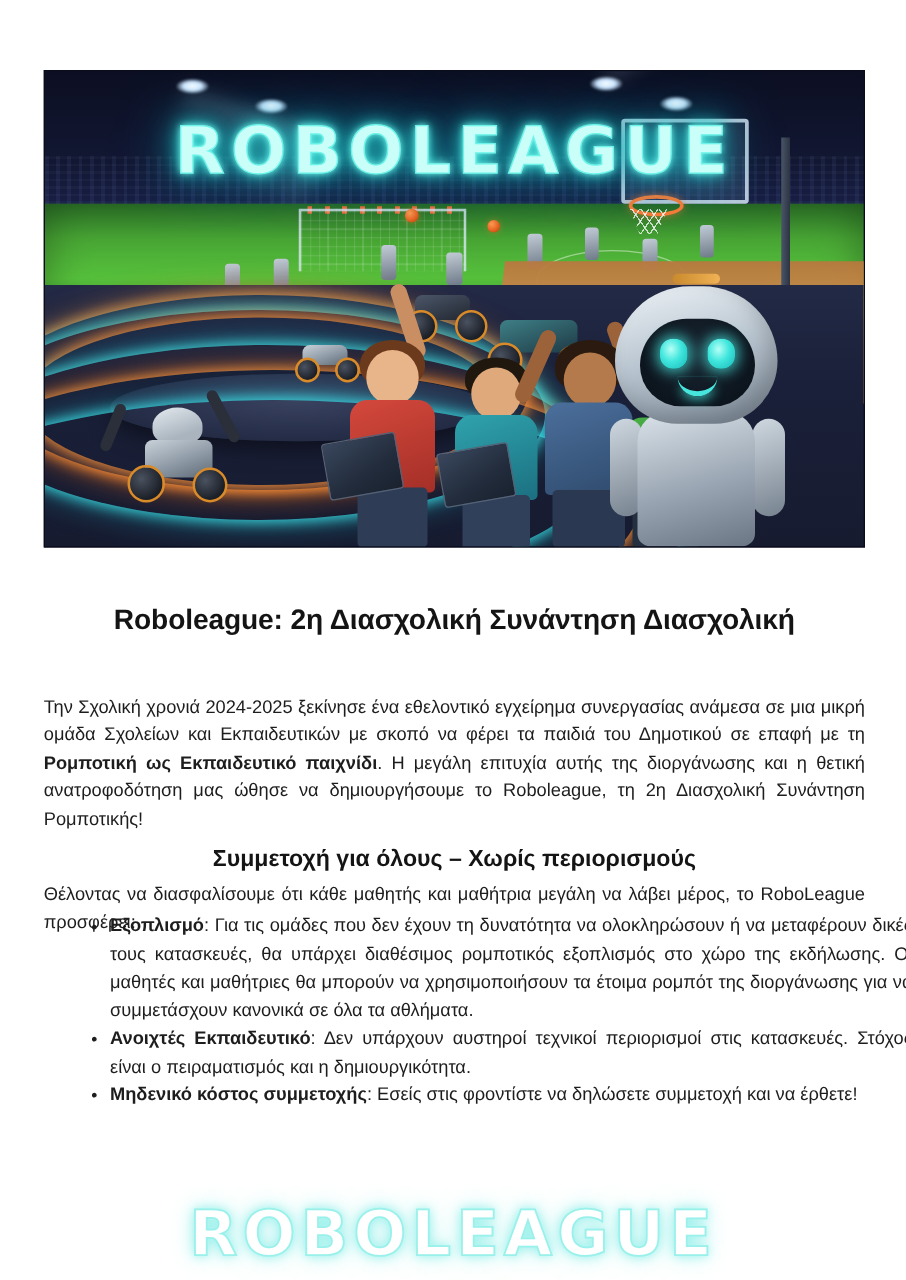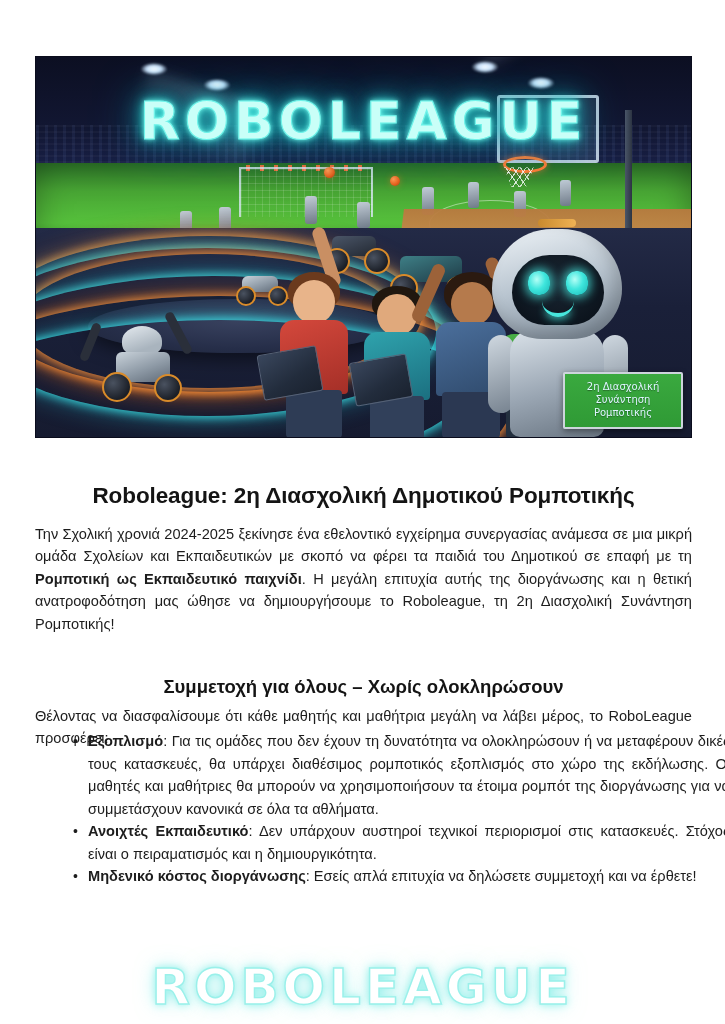--- a/index.html
+++ b/index.html
@@ -295,21 +295,21 @@
   }
   .para {
     position: absolute;
     left: 35px;
     width: 657px;
     font-size: 14.6px;
     line-height: 22.5px;
     text-align: justify;
     color: #1d1d1d;
   }
-  #intro-para { top: 508px; }
+  #intro-para { top: 540px; }
   .para b { font-weight: bold; }
 
   .section-heading {
     position: absolute;
     left: 35px; top: 661px;
     width: 657px;
     text-align: center;
     font-size: 18.5px;
     font-weight: bold;
     color: #141414;
@@ -478,42 +478,37 @@
           <div class="eye" style="left:16px;"></div>
           <div class="eye" style="left:54px;"></div>
           <div class="mouth"></div>
         </div>
       </div>
     </div>
   </div>
 
   <div class="hero-title">ROBOLEAGUE</div>
 
-  <div class="sign">
-    <span class="sign-line">2η Διασχολική</span>
-    <span class="sign-line">Συνάντηση</span>
-    <span class="sign-line">Ρομποτικής</span>
-  </div>
 </div>
 
-<h1 class="doc-title">Roboleague: 2η Διασχολική Δημοτικού Ρομποτικής</h1>
+<h1 class="doc-title">Roboleague: 2η Διασχολική Συνάντηση Διασχολική</h1>
 
 <p class="para" id="intro-para">
   <span>Την Σχολική χρονιά 2024-2025 ξεκίνησε ένα εθελοντικό εγχείρημα συνεργασίας ανάμεσα σε μια μικρή ομάδα Σχολείων και Εκπαιδευτικών με σκοπό να φέρει τα παιδιά του Δημοτικού σε επαφή με τη </span><b>Ρομποτική ως Εκπαιδευτικό παιχνίδι</b><span>. Η μεγάλη επιτυχία αυτής της διοργάνωσης και η θετική ανατροφοδότηση μας ώθησε να δημιουργήσουμε το Roboleague, τη 2η Διασχολική Συνάντηση Ρομποτικής!</span>
 </p>
 
-<h2 class="section-heading">Συμμετοχή για όλους – Χωρίς ολοκληρώσουν</h2>
+<h2 class="section-heading">Συμμετοχή για όλους – Χωρίς περιορισμούς</h2>
 
 <p class="para" id="lead-para">Θέλοντας να διασφαλίσουμε ότι κάθε μαθητής και μαθήτρια μεγάλη να λάβει μέρος, το RoboLeague προσφέρει:</p>
 
 <ul class="bullets">
   <li>
     <b>Εξοπλισμό</b><span>: Για τις ομάδες που δεν έχουν τη δυνατότητα να ολοκληρώσουν ή να μεταφέρουν δικές τους κατασκευές, θα υπάρχει διαθέσιμος ρομποτικός εξοπλισμός στο χώρο της εκδήλωσης. Οι μαθητές και μαθήτριες θα μπορούν να χρησιμοποιήσουν τα έτοιμα ρομπότ της διοργάνωσης για να συμμετάσχουν κανονικά σε όλα τα αθλήματα.</span>
   </li>
   <li>
     <b>Ανοιχτές Εκπαιδευτικό</b><span>: Δεν υπάρχουν αυστηροί τεχνικοί περιορισμοί στις κατασκευές. Στόχος είναι ο πειραματισμός και η δημιουργικότητα.</span>
   </li>
   <li>
-    <b>Μηδενικό κόστος διοργάνωσης</b><span>: Εσείς απλά επιτυχία να δηλώσετε συμμετοχή και να έρθετε!</span>
+    <b>Μηδενικό κόστος συμμετοχής</b><span>: Εσείς στις φροντίστε να δηλώσετε συμμετοχή και να έρθετε!</span>
   </li>
 </ul>
 
 <div class="footer-logo">ROBOLEAGUE</div>
 
 </body></html>

